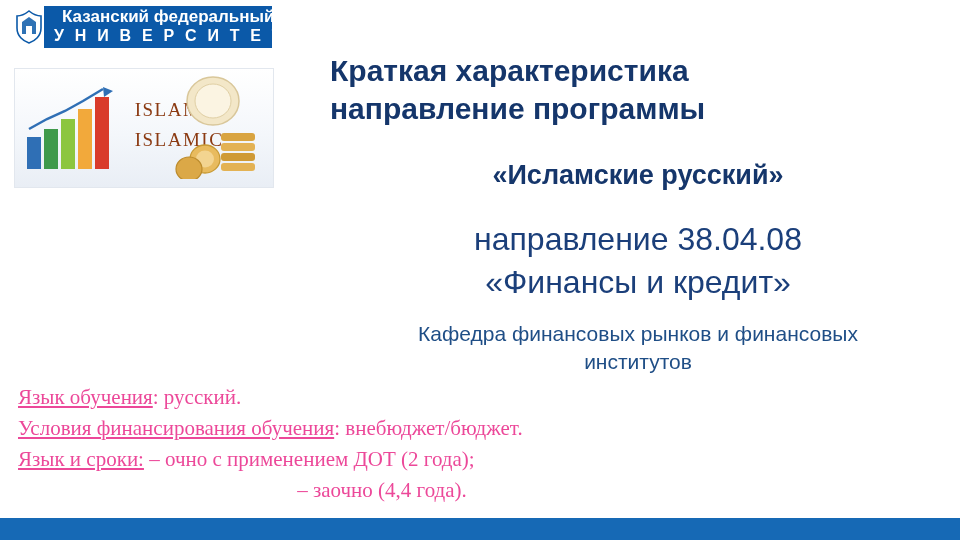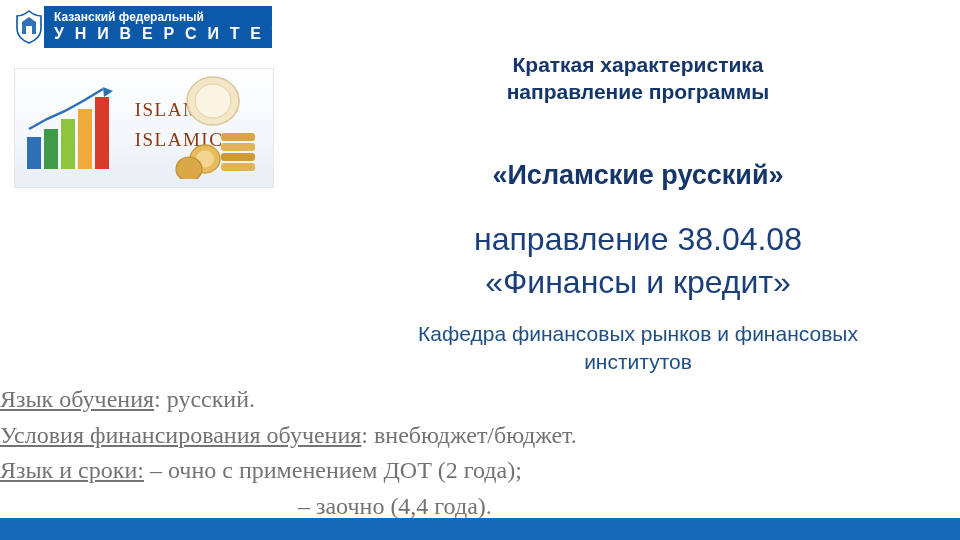--- a/index.html
+++ b/index.html
@@ -37,25 +37,26 @@
   .kfu-crest svg { display: block; }
   .kfu-text {
     flex: 1;
     display: flex;
     flex-direction: column;
     justify-content: center;
     padding-left: 8px;
     color: #ffffff;
   }
   .kfu-line1 {
-    font-size: 12px;
+    font-size: 17px;
     font-weight: bold;
     letter-spacing: 0px;
     line-height: 1.05;
     white-space: nowrap;
+    margin-left: 8px;
   }
   .kfu-line2 {
     font-size: 16px;
     font-weight: bold;
     letter-spacing: 3.2px;
     line-height: 1.2;
     white-space: nowrap;
   }
 
   
@@ -83,23 +84,22 @@
     line-height: 1.6;
   }
   .if-image .coins { position: absolute; right: 2px; bottom: 4px; }
 
   
   .title-main {
     position: absolute;
     left: 330px;
     top: 52px;
     width: 616px;
-    text-align: center;
     color: #15366b;
-    font-size: 21px;
+    font-size: 30px;
     font-weight: bold;
     line-height: 1.28;
   }
   .title-sub {
     position: absolute;
     left: 330px;
     top: 158px;
     width: 616px;
     text-align: center;
     color: #15366b;
@@ -124,26 +124,26 @@
     width: 616px;
     text-align: center;
     color: #1f4e86;
     font-size: 21px;
     line-height: 1.35;
   }
 
   
   .info {
     position: absolute;
-    left: 0;
+    left: 18px;
     top: 382px;
     width: 620px;
     font-family: "Liberation Serif", serif;
-    font-size: 24px;
-    color: #737373;
+    font-size: 21px;
+    color: #ec4899;
     line-height: 1.48;
   }
   .info .row { white-space: nowrap; }
   .info .lbl { text-decoration: underline; }
   .info .terms-rows {
     display: inline-block;
     vertical-align: top;
   }
   .info .term-line { white-space: nowrap; margin-top: 32px; }
   .info .indent { display: inline-block; width: 148px; }

